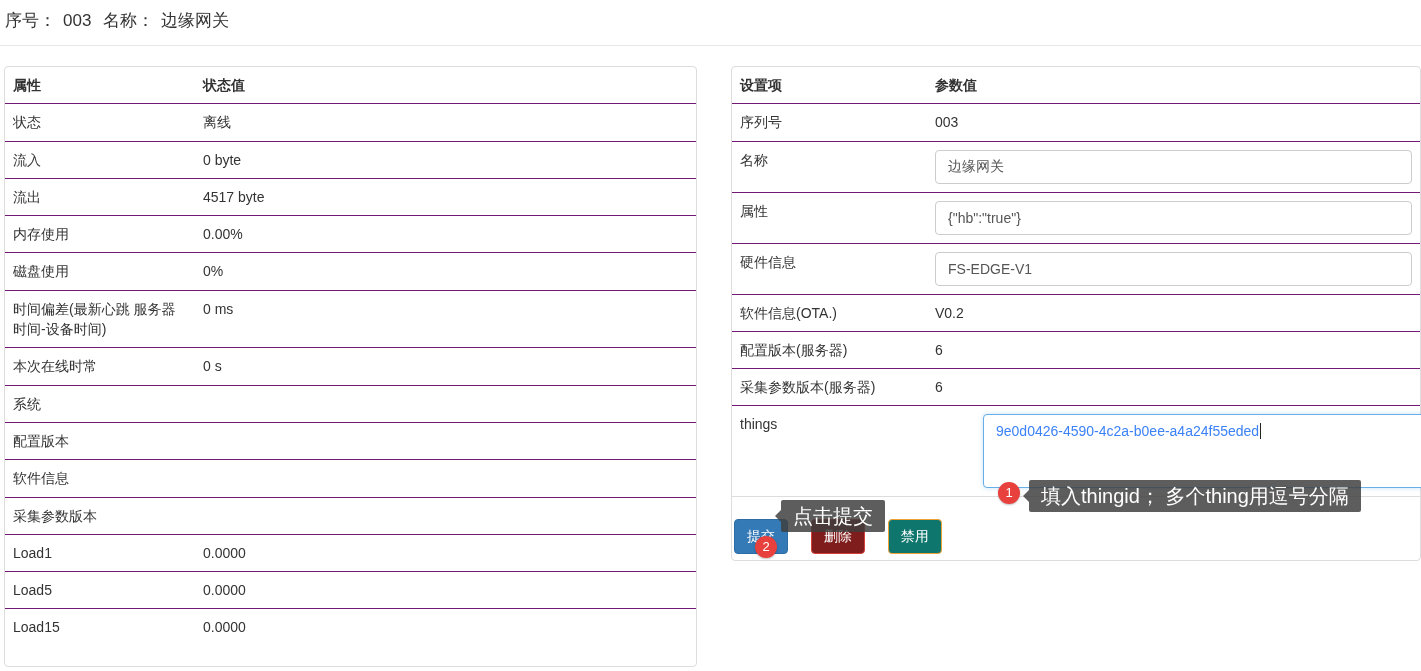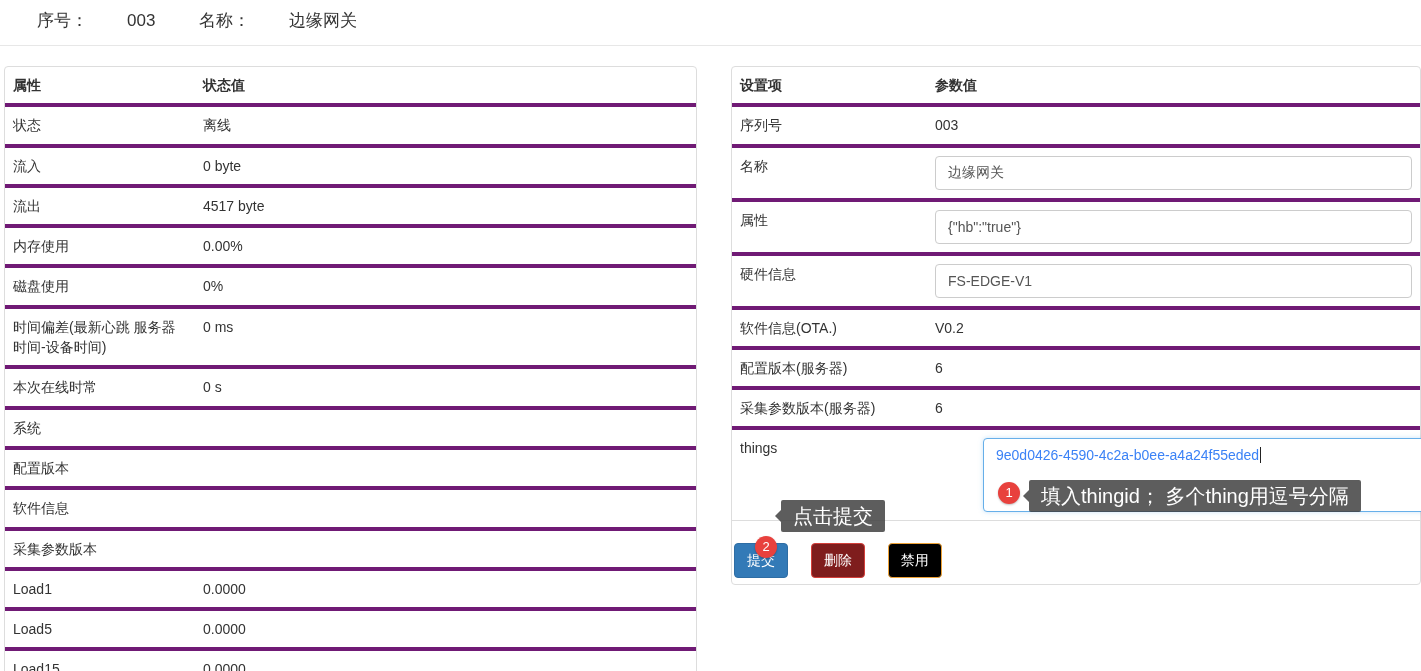--- a/index.html
+++ b/index.html
@@ -4,32 +4,32 @@
 <style>
   * { box-sizing: border-box; }
   html,body { margin:0; padding:0; }
   body {
     width:1421px; height:671px; overflow:hidden;
     background:#fff; color:#333;
     font-family:"Liberation Sans","DejaVu Sans",sans-serif;
     font-size:14px; position:relative;
   }
   .page-title { font-size:17px; font-weight:400; margin:0; padding:9px 0 0 5px; color:#333; }
-  .page-title span { margin-right:7px;margin-left:32px; }
+  .page-title span { margin-right:7px; }
   .divider { border:0; border-top:1px solid #e7e7e7; margin:13px 0 20px 0; }
 
   .content { display:flex; align-items:flex-start; padding-left:4px; }
   .panel { border:1px solid #ddd; border-radius:4px; background:#fff; }
   .panel-left  { width:693px; margin-right:34px; min-height:599px; }
   .panel-right { flex:1 1 auto; min-width:0; }
 
   table { width:100%; border-collapse:collapse; font-size:14px; line-height:1.45; }
   th, td { text-align:left; vertical-align:top; padding:8px; }
   th { font-weight:bold; }
-  tbody td, tbody th { border-top:4px solid #701a75; }
+  tbody td, tbody th { border-top:1px solid #701a75; }
   .t-status { margin-bottom:20px; }
   .t-status .col-label   { width:190px; }
   .t-settings .col-label { width:195px; }
 
   .form-input {
     display:block; width:100%; height:34px; padding:6px 12px;
     font-size:14px; line-height:1.45; color:#555;
     border:1px solid #ccc; border-radius:4px; background:#fff; outline:none;
     font-family:"Liberation Sans","DejaVu Sans",sans-serif;
   }
@@ -49,21 +49,21 @@
 
   .btn-row td { padding:22px 8px 6px 2px; border-top:1px solid #ddd; }
   .btn {
     display:inline-block; padding:6px 12px; margin-right:19px;
     font-size:14px; line-height:1.45; color:#fff; text-align:center;
     border:1px solid transparent; border-radius:4px; cursor:pointer;
     font-family:"Liberation Sans","DejaVu Sans",sans-serif;
   }
   .btn-primary { background:#337ab7; border-color:#2e6da4; }
   .btn-danger  { background:#7f1d1d; border-color:#d43f3a; }
-  .btn-warning { background:#000000; border-color:#eea236; }
+  .btn-warning { background:#0f766e; border-color:#eea236; }
 
   .hint-badge {
     position:absolute; z-index:20; width:22px; height:22px; border-radius:50%;
     background:#e8413d; color:#fff; font-size:13px; line-height:22px; text-align:center;
     box-shadow:0 1px 2px rgba(0,0,0,.25);
   }
   .hint-tip {
     position:absolute; z-index:19; white-space:nowrap;
     background:rgba(62,62,62,.84); color:#fff;
     font-size:20px; line-height:22px; padding:5px 12px; border-radius:2px;

